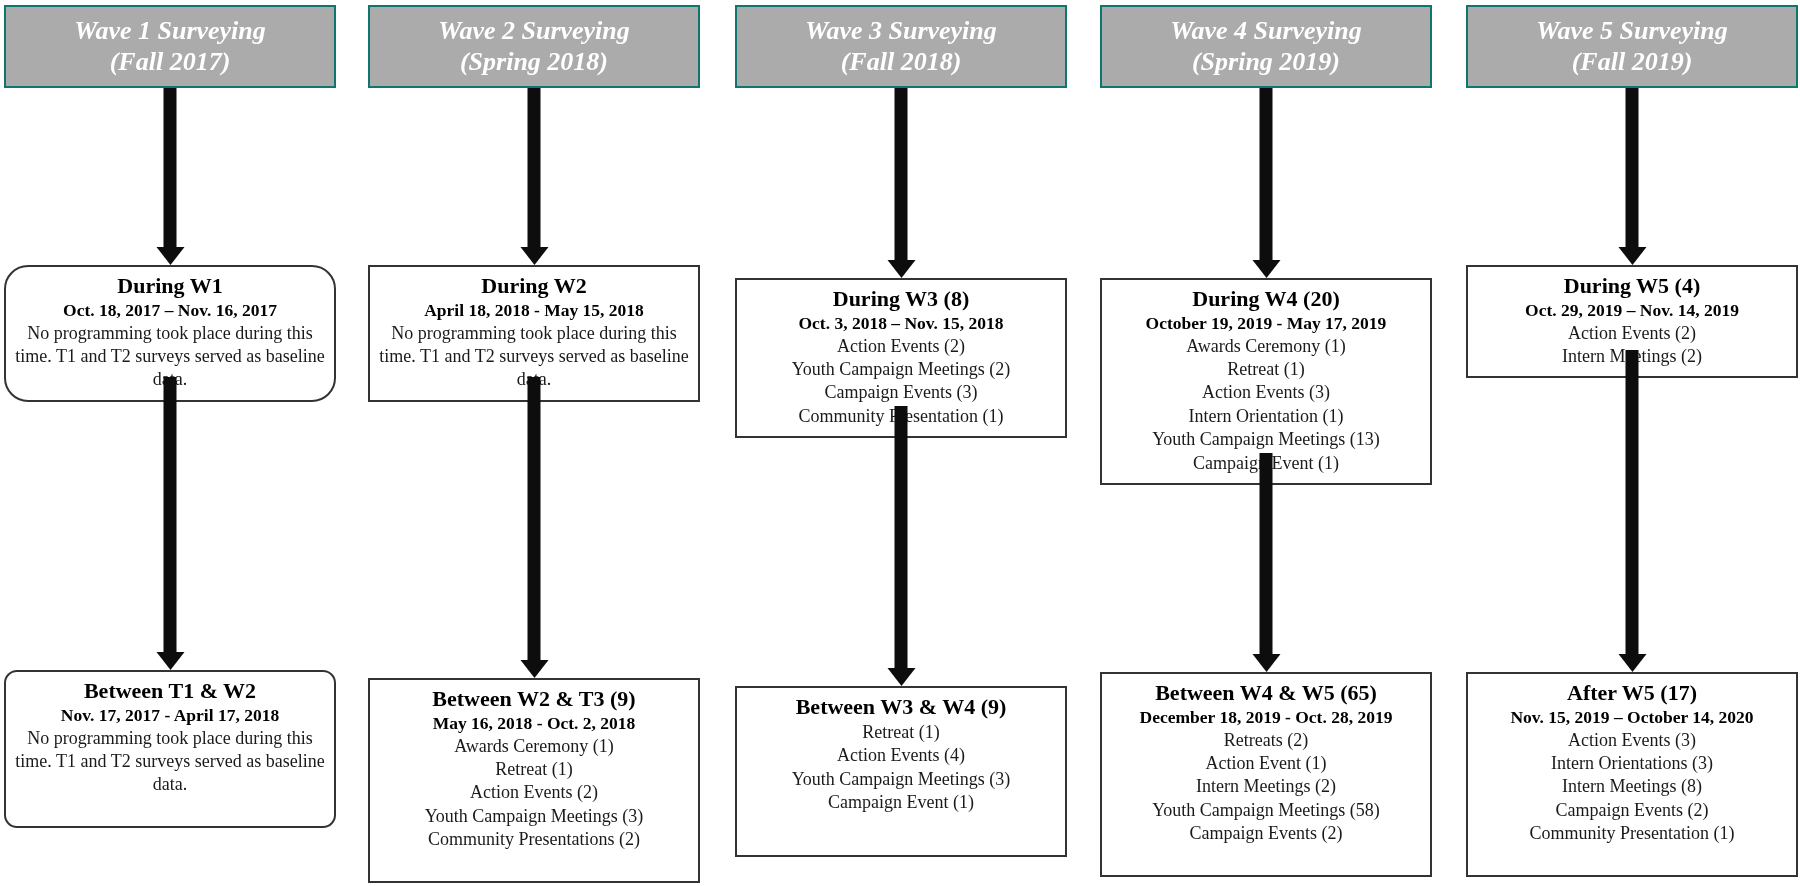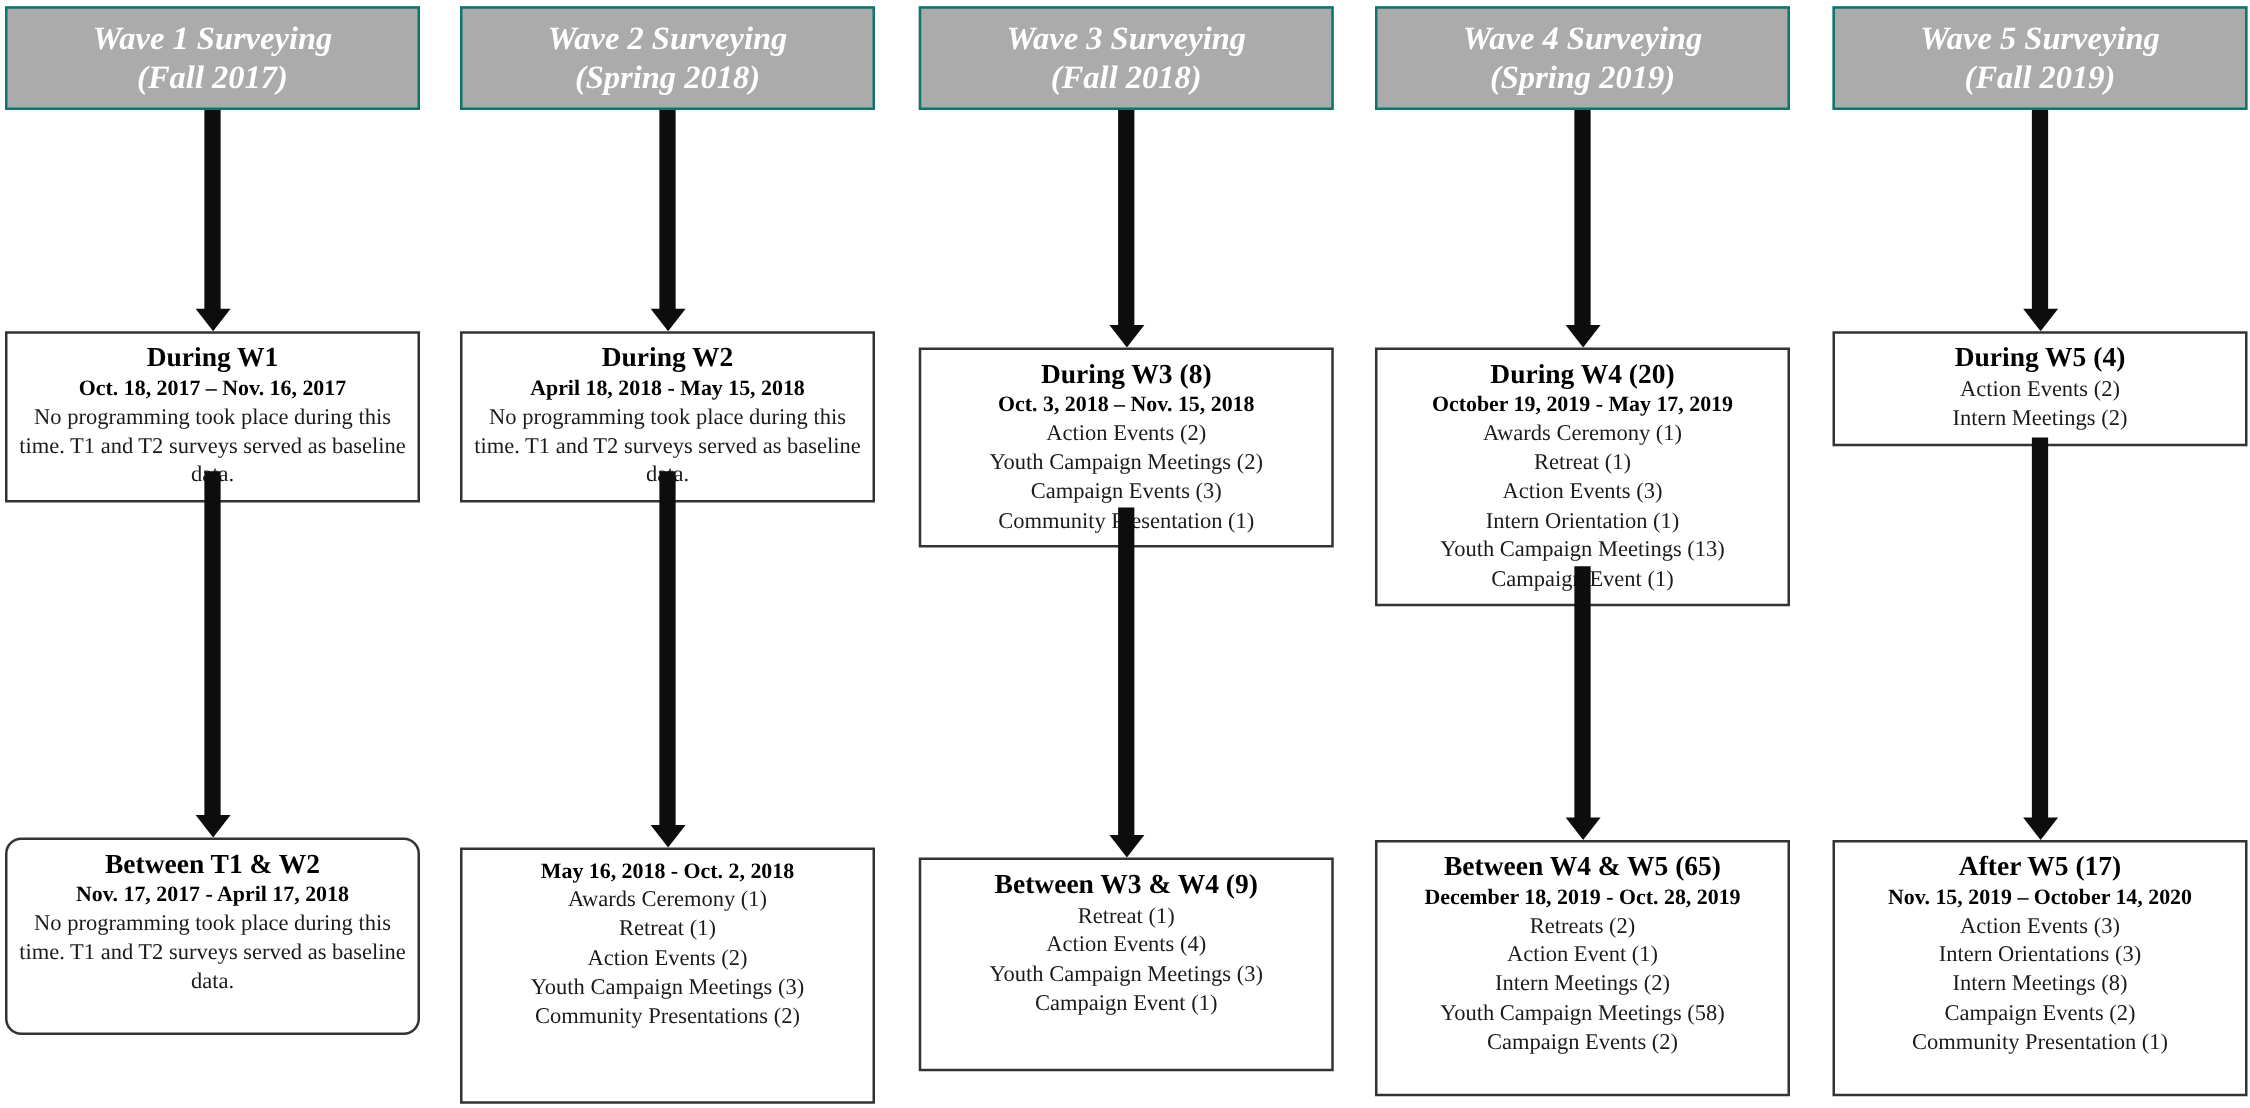--- a/index.html
+++ b/index.html
@@ -108,21 +108,21 @@
 
 <div id="chart">
     <div class="column" style="left: 4px; width: 332px;">
       <div class="wave-header">
         <span class="hl1">Wave 1 Surveying</span>
         <span class="hl2">(Fall 2017)</span>
       </div>
       <div class="arrow" style="left: 166px; top: 88px; height: 160px;">
         <div class="head"></div>
       </div>
-      <div class="node" style="top: 265px; min-height: 112px;">
+      <div class="node" style="top: 265px; min-height: 112px; border-radius: 24px;">
         <div class="title">During W1</div>
         <div class="dates">Oct. 18, 2017 – Nov. 16, 2017</div>
         <div class="body wrap">
           <span class="line">No programming took place during this time. T1 and T2 surveys served as baseline data.</span>
         </div>
       </div>
       <div class="arrow" style="left: 166px; top: 377px; height: 276px;">
         <div class="head"></div>
       </div>
       <div class="node" style="top: 670px; min-height: 158px; border-radius: 13px;">
@@ -145,20 +145,21 @@
         <div class="title">During W2</div>
         <div class="dates">April 18, 2018 - May 15, 2018</div>
         <div class="body wrap">
           <span class="line">No programming took place during this time. T1 and T2 surveys served as baseline data.</span>
         </div>
       </div>
       <div class="arrow" style="left: 166px; top: 377px; height: 284px;">
         <div class="head"></div>
       </div>
       <div class="node" style="top: 678px; min-height: 205px;">
+        <div class="title">Between W2 &amp; T3 (9)</div>
         <div class="dates">May 16, 2018 - Oct. 2, 2018</div>
         <div class="body">
           <span class="line">Awards Ceremony (1)</span>
           <span class="line">Retreat (1)</span>
           <span class="line">Action Events (2)</span>
           <span class="line">Youth Campaign Meetings (3)</span>
           <span class="line">Community Presentations (2)</span>
         </div>
       </div>
     </div>
@@ -231,20 +232,21 @@
     <div class="column" style="left: 1466px; width: 332px;">
       <div class="wave-header">
         <span class="hl1">Wave 5 Surveying</span>
         <span class="hl2">(Fall 2019)</span>
       </div>
       <div class="arrow" style="left: 166px; top: 88px; height: 160px;">
         <div class="head"></div>
       </div>
       <div class="node" style="top: 265px; min-height: 85px;">
         <div class="title">During W5 (4)</div>
+        <div class="dates">Oct. 29, 2019 – Nov. 14, 2019</div>
         <div class="body">
           <span class="line">Action Events (2)</span>
           <span class="line">Intern Meetings (2)</span>
         </div>
       </div>
       <div class="arrow" style="left: 166px; top: 350px; height: 305px;">
         <div class="head"></div>
       </div>
       <div class="node" style="top: 672px; min-height: 205px;">
         <div class="title">After W5 (17)</div>

